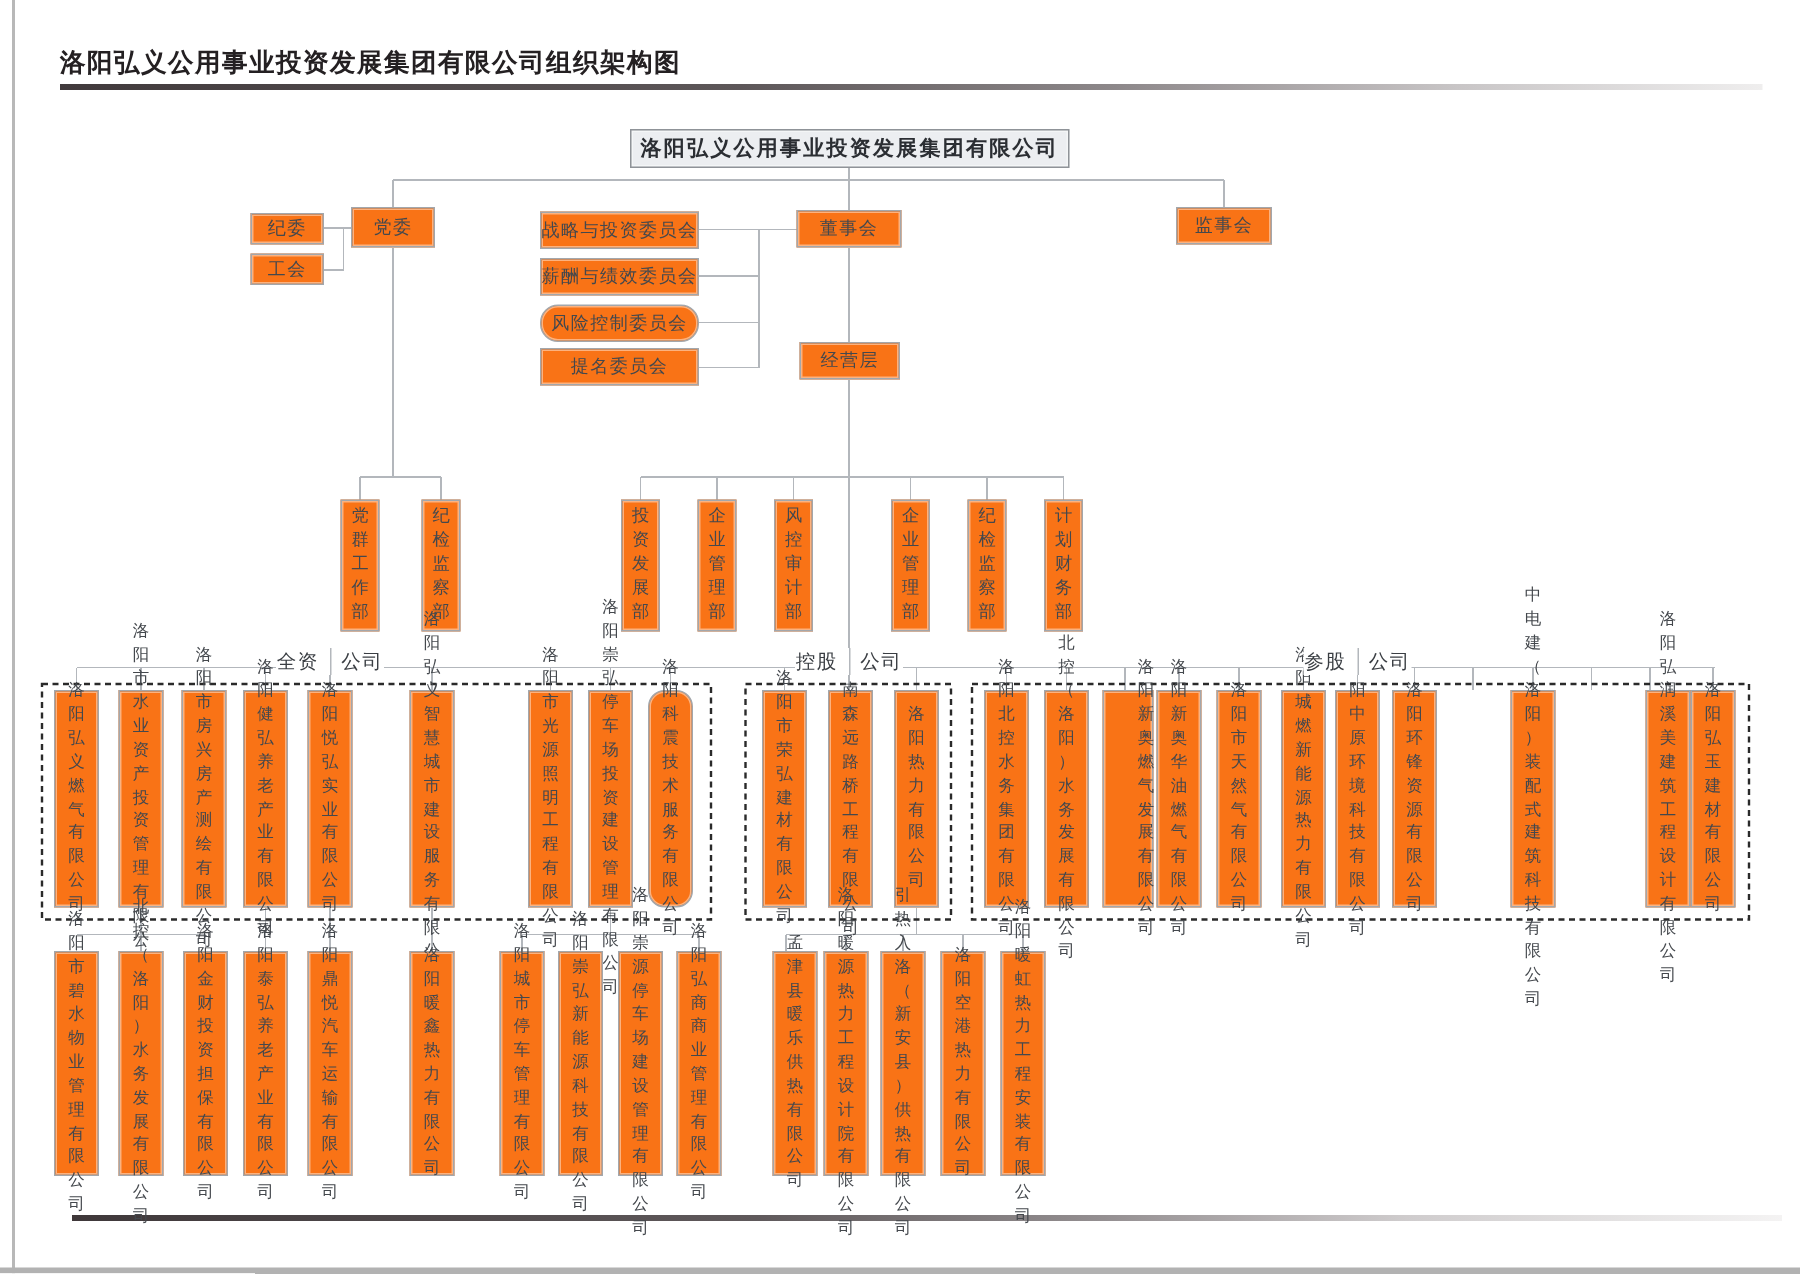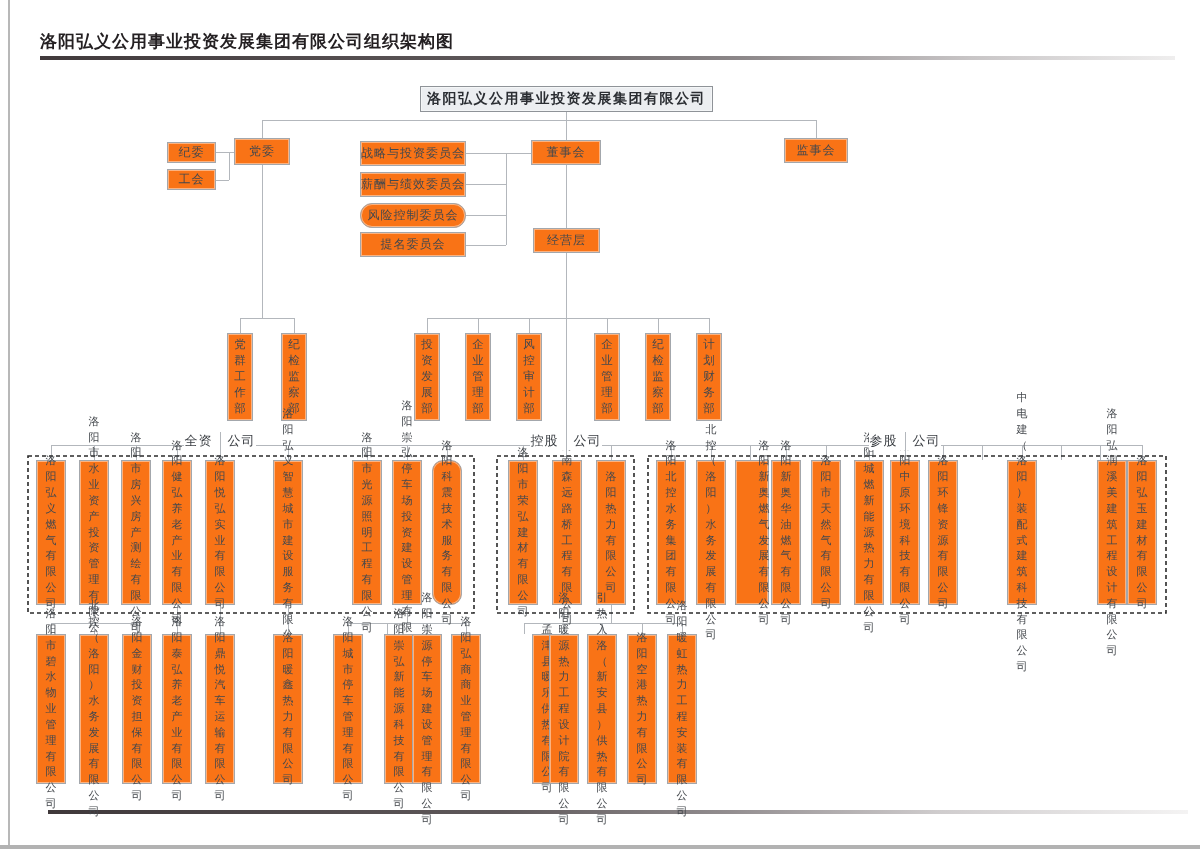--- a/index.html
+++ b/index.html
@@ -131,22 +131,22 @@
   <div class="box vbox r1" style="left:1085px;margin-left:12px;">洛阳弘润溪美建筑工程设计有限公司</div>
   <div class="box vbox r1" style="left:1127px;">洛阳弘玉建材有限公司</div>
 
   <div class="box vbox r2" style="left:36px;">洛阳市碧水物业管理有限公司</div>
   <div class="box vbox r2" style="left:79px;">北控（洛阳）水务发展有限公司</div>
   <div class="box vbox r2" style="left:122px;">洛阳金财投资担保有限公司</div>
   <div class="box vbox r2" style="left:162px;">洛阳泰弘养老产业有限公司</div>
   <div class="box vbox r2" style="left:205px;">洛阳鼎悦汽车运输有限公司</div>
   <div class="box vbox r2" style="left:273px;">洛阳暖鑫热力有限公司</div>
   <div class="box vbox r2" style="left:333px;">洛阳城市停车管理有限公司</div>
-  <div class="box vbox r2" style="left:384px;">洛阳崇弘新能源科技有限公司</div>
+  <div class="box vbox r2" style="left:372px;">洛阳崇弘新能源科技有限公司</div>
   <div class="box vbox r2" style="left:412px;">洛阳崇源停车场建设管理有限公司</div>
   <div class="box vbox r2" style="left:451px;">洛阳弘商商业管理有限公司</div>
-  <div class="box vbox r2" style="left:532px;">孟津县暖乐供热有限公司</div>
+  <div class="box vbox r2" style="left:515px;">孟津县暖乐供热有限公司</div>
   <div class="box vbox r2" style="left:549px;">洛阳暖源热力工程设计院有限公司</div>
   <div class="box vbox r2" style="left:587px;">引热入洛（新安县）供热有限公司</div>
   <div class="box vbox r2" style="left:627px;">洛阳空港热力有限公司</div>
   <div class="box vbox r2" style="left:667px;">洛阳暖虹热力工程安装有限公司</div>
 
 </div>
 
 </body></html>

